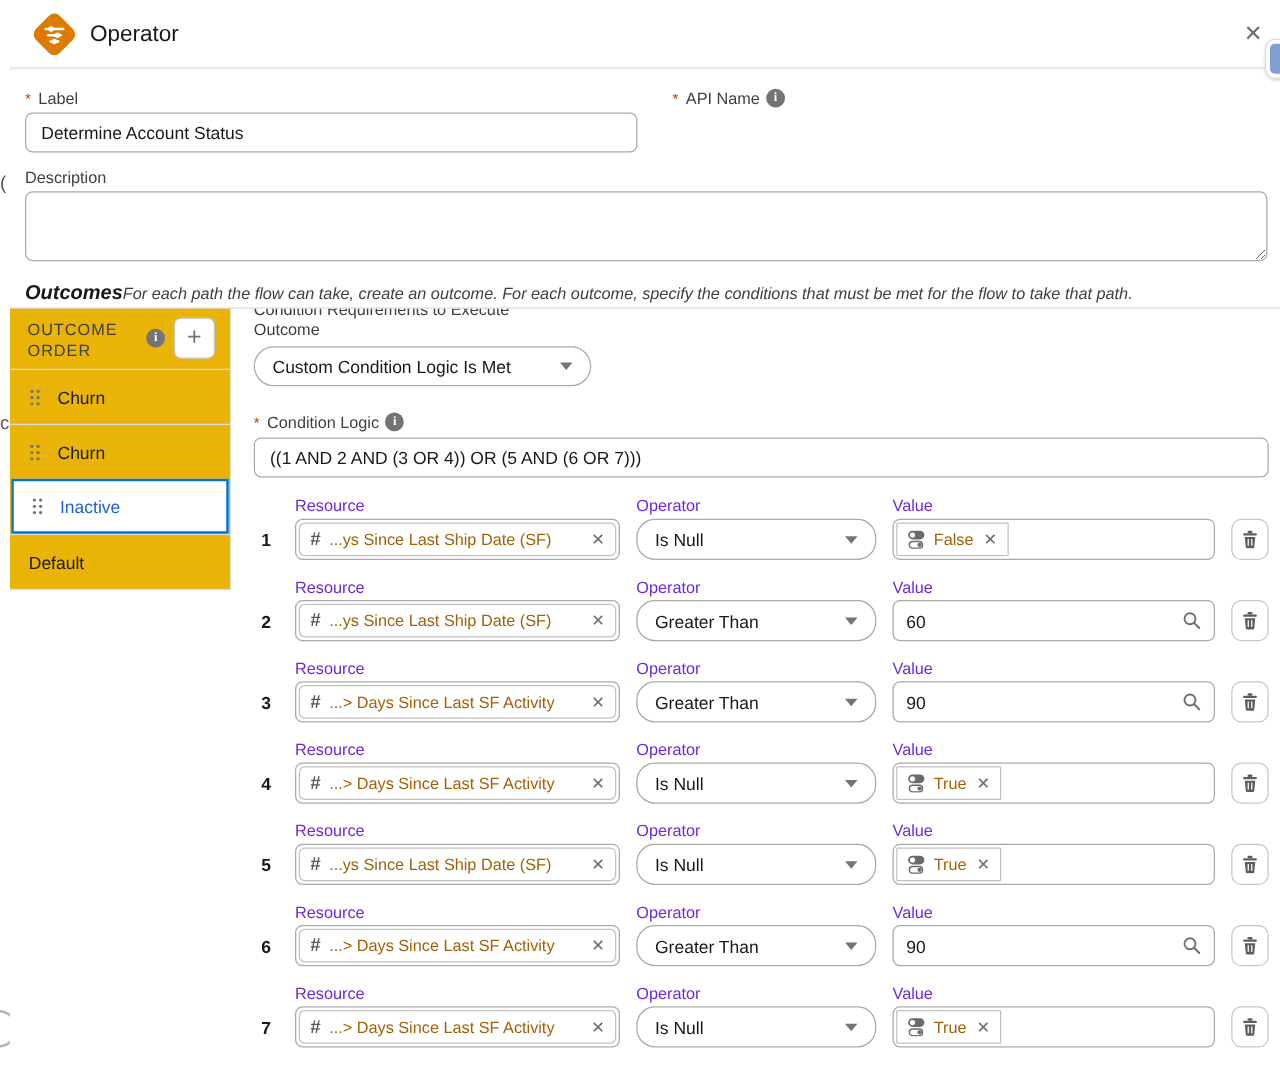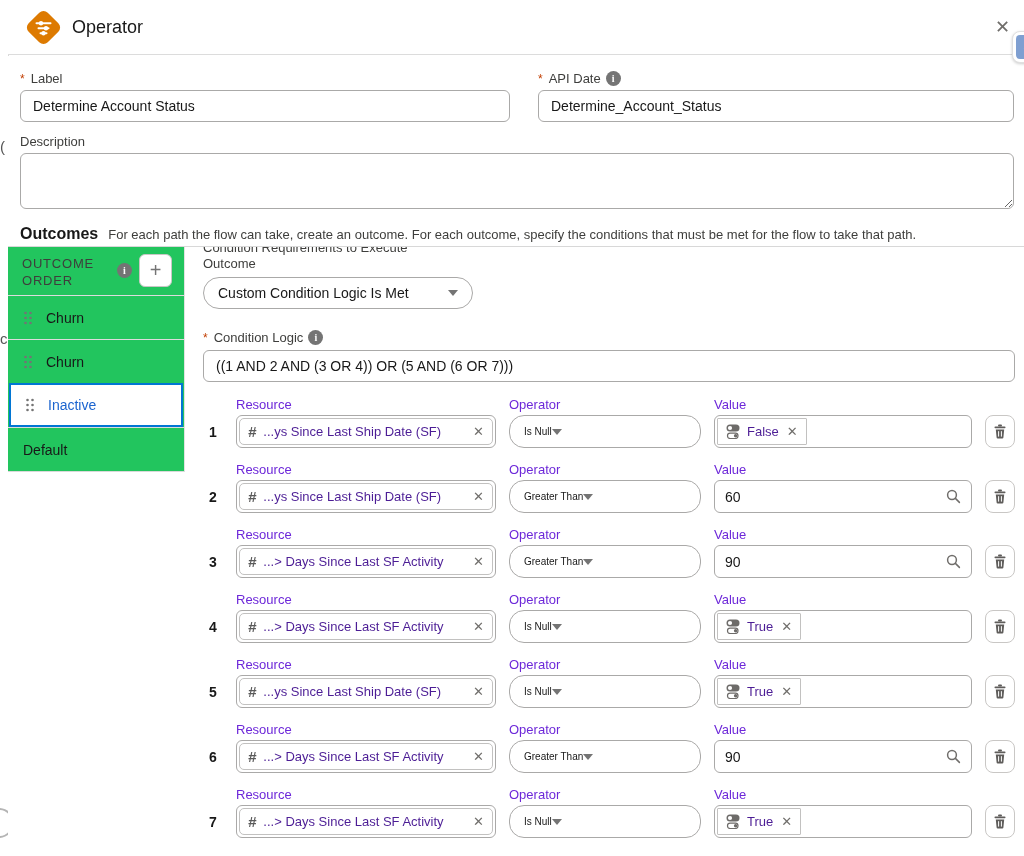--- a/index.html
+++ b/index.html
@@ -38,31 +38,31 @@
     font-size:10px; font-weight:bold; display:inline-flex; align-items:center; justify-content:center;
     font-family:"Liberation Serif", serif; }
   .txt-input { height:32px; width:100%; border:1px solid #aaa9a8; border-radius:6px;
     padding:0 12px; font-size:14px; font-family:"Liberation Sans",sans-serif; color:#181818; background:#fff; }
   .row-two { display:flex; gap:28px; padding:15px 10px 0 12px; }
   .col-label { width:490px; }
   .col-api { flex:1; }
   .desc-block { padding:12px 10px 0 12px; }
   .desc-ta { width:100%; height:56px; border:1px solid #aaa9a8; border-radius:6px;
     resize:vertical; font-family:"Liberation Sans",sans-serif; font-size:14px; padding:6px 10px; }
-  .outcomes-head { display:flex; align-items:baseline; gap:10px; padding:12px 10px 10px 12px; }
+  .outcomes-head { display:flex; align-items:baseline; padding:12px 10px 10px 12px;font-style:italic; }
   .outcomes-title { font-size:16px; font-weight:bold; color:#181818; }
   .outcomes-helper { font-size:13px; color:#3e3e3c; }
 
   
   .lower { position:absolute; left:8px; top:246px; right:0; bottom:0;
     border-top:1px solid #d8d8d8; z-index:2; background:#fff; }
 
   
   .sidebar { position:absolute; left:0; top:0; width:177px; bottom:0; }
-  .sb-list-wrap { background:#22c55e; border-right:1px solid #e2e2e2; border-bottom:1px solid #d9d9d9; }
+  .sb-list-wrap { background:#eab308; border-right:1px solid #e2e2e2; border-bottom:1px solid #d9d9d9; }
   .sb-head { position:relative; height:48px; }
   .sb-title { position:absolute; left:14px; top:8px; width:92px; font-size:13px;
     letter-spacing:0.8px; color:#3e3e3c; line-height:17px; text-transform:uppercase; }
   .sb-info { position:absolute; right:52px; top:16px; }
   .sb-add { position:absolute; right:12px; top:7px; width:33px; height:33px; background:#fff;
     border:1px solid #c9c7c5; border-radius:6px; font-size:20px; font-weight:300; color:#747474;
     display:flex; align-items:center; justify-content:center; cursor:pointer; }
   .sb-item { height:44px; display:flex; align-items:center; gap:13px; padding-left:15px;
     border-top:1px solid #dcdcdc; font-size:14px; color:#181818; cursor:pointer; position:relative; }
   .sb-item.selected { background:#fff; border:2px solid #0176d3; color:#1b64cf; margin:0 1px;
@@ -88,24 +88,24 @@
   .cond-lbls { margin-bottom:3px; }
   .cond-lbls span { font-size:13px; color:#6d28d9; }
   .c2 { grid-column:2; } .c3 { grid-column:3; } .c4 { grid-column:4; }
   .cond-num { grid-column:1; align-self:center; text-align:center; font-size:14px; font-weight:bold; }
   .field { height:33px; border:1px solid #aaa9a8; border-radius:6px; background:#fff;
     display:flex; align-items:center; }
   .resource-box { padding:2px; }
   .res-pill { flex:1; height:100%; border:1px solid #c2c1c0; border-radius:5px;
     display:flex; align-items:center; padding:0 8px; gap:7px; }
   .hash { font-size:15px; font-weight:bold; font-style:italic; color:#5a5a5a; }
-  .pill-txt { font-size:13px; color:#4c1d95; white-space:nowrap; }
+  .pill-txt { font-size:13px; color:#a16207; white-space:nowrap; }
   .pill-x { margin-left:auto; color:#706e6b; font-size:13px; cursor:pointer; }
   .val-pill .pill-x { margin-left:2px; }
-  .select-box { padding:0 14px; font-size:10px; cursor:pointer;border-radius:15px; }
+  .select-box { padding:0 14px; justify-content:space-between; font-size:14px; cursor:pointer;border-radius:15px; }
   .value-box { padding:0 10px; justify-content:space-between; font-size:14px; }
   .value-box.bool { padding:2px; justify-content:flex-start; }
   .val-pill { height:100%; border:1px solid #c2c1c0; border-radius:1px; display:flex;
     align-items:center; padding:0 8px; gap:6px; }
   .trash-btn { grid-column:5; width:30px; height:33px; border:1px solid #c9c7c5; border-radius:8px;
     background:#fff; display:flex; align-items:center; justify-content:center; cursor:pointer; }
 </style>
 </head>
 <body>
 
@@ -141,24 +141,23 @@
     <div class="col-label">
       <div class="lbl">
         <span class="req">*</span>
         <span>Label</span>
       </div>
       <input class="txt-input" value="Determine Account Status" style="">
     </div>
     <div class="col-api">
       <div class="lbl">
         <span class="req">*</span>
-        <span>API Date</span>
+        <span>API Name</span>
         <span class="info-icon">i</span>
       </div>
-      <input class="txt-input" value="Determine_Account_Status" style="">
     </div>
   </div>
   <div class="desc-block">
     <div class="lbl">
       <span>Description</span>
     </div>
     <textarea class="desc-ta" style=""></textarea>
   </div>
   <div class="outcomes-head">
     <span class="outcomes-title">Outcomes</span>

